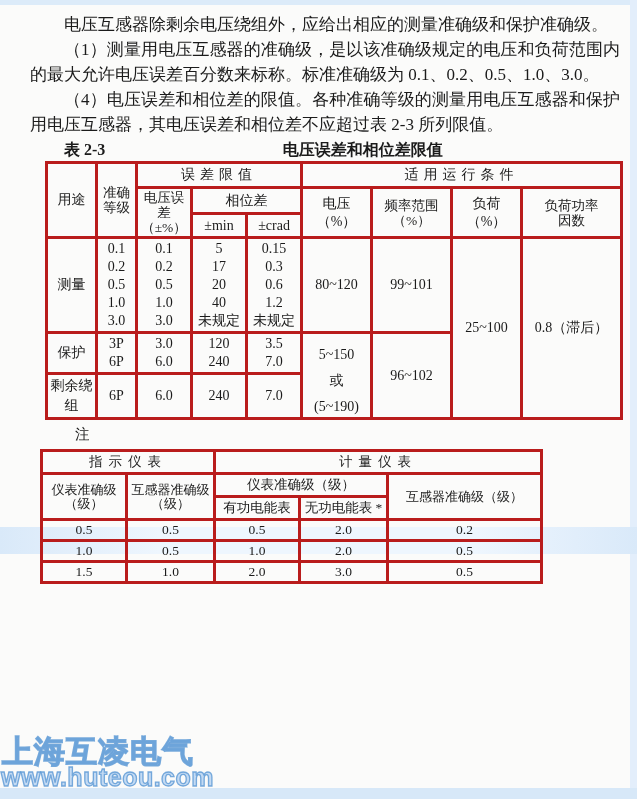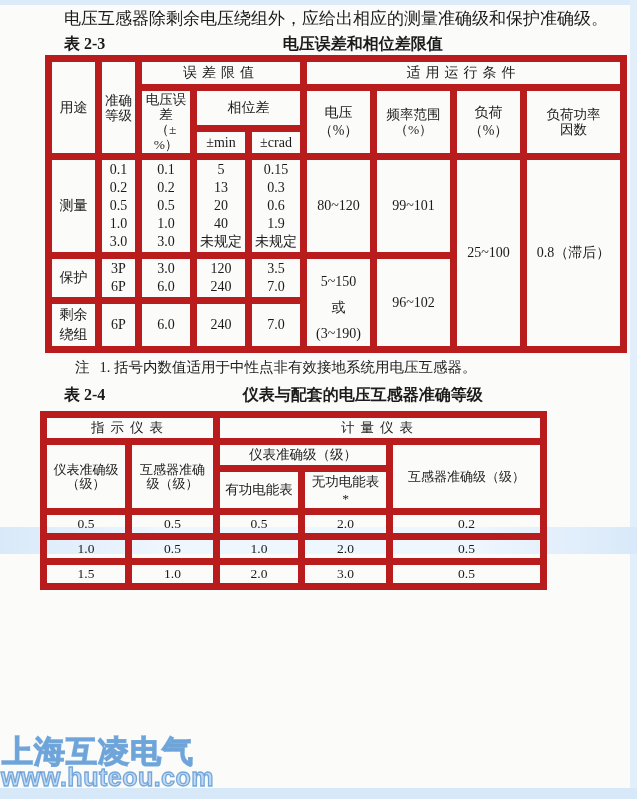--- a/index.html
+++ b/index.html
@@ -15,33 +15,33 @@
   .tint{position:absolute;z-index:0;}
   .tint-top{left:0;top:0;width:100%;height:5px;background:#dcebf9;}
   .tint-right{right:0;top:0;width:7px;height:100%;background:#e3eefb;}
   .tint-mid{left:0;top:527px;width:100%;height:27px;
     background:linear-gradient(90deg,#d9e9f9,#eef6fe 25%,#eef6fe 75%,#d9e9f9);}
   .tint-bottom{left:0;top:788px;width:100%;height:11px;background:#d7e8f8;}
 
   .content{position:relative;z-index:1;}
 
   
-  .body-text{padding:6px 17px 0 30px;font-size:17px;line-height:25px;text-align:justify;}
+  .body-text{padding:12px 17px 0 30px;font-size:17px;line-height:25px;text-align:justify;}
   .body-text p{margin:0;text-indent:2em;}
   .para5{padding-top:0;margin-top:37px;}
 
   
   .caption{display:flex;align-items:flex-end;margin:3px 17px 0 64px;height:21px;}
   .cap-label{font-weight:bold;font-size:16px;white-space:nowrap;}
   .cap-title{flex:1;text-align:center;font-weight:bold;font-size:16px;}
 
   
   table{border-collapse:collapse;table-layout:fixed;margin-left:45px;
         font-size:14px;text-align:center;}
-  td,th{border:7px solid #b91c1c;padding:1px 2px;vertical-align:middle;
+  td,th{border:3px solid #b91c1c;padding:1px 2px;vertical-align:middle;
         font-weight:normal;overflow:hidden;}
   table{border-top:2px solid #222;border-bottom:2px solid #222;}
 
   
   .t23{width:575px;}
   .t23 .grp{letter-spacing:5px;height:20px;}
   .t23 .hstk{line-height:15px;font-size:13.5px;}
   .t23 .rowC th{height:19px;}
   .t23 .stk{height:18px;line-height:18px;}
   .t23 .one{height:20px;line-height:20px;}
@@ -76,20 +76,22 @@
 
   <div class="tint tint-top"></div>
   <div class="tint tint-right"></div>
   <div class="tint tint-mid"></div>
   <div class="tint tint-bottom"></div>
 
   <div class="content">
 
     <section class="body-text">
       <p>电压互感器除剩余电压绕组外，应给出相应的测量准确级和保护准确级。</p>
+      <p>（1）测量用电压互感器的准确级，是以该准确级规定的电压和负荷范围内的最大允许电压误差百分数来标称。标准准确级为 0.1、0.2、0.5、1.0、3.0。</p>
+      <p>（4）电压误差和相位差的限值。各种准确等级的测量用电压互感器和保护用电压互感器，其电压误差和相位差不应超过表 2-3 所列限值。</p>
     </section>
 
     <div class="caption">
       <span class="cap-label">表 2-3</span>
       <span class="cap-title">电压误差和相位差限值</span>
     </div>
 
     <table class="t23">
       <colgroup>
         <col style="width:50px">
@@ -145,30 +147,30 @@
         </td>
         <td>
           <div class="stk">0.1</div>
           <div class="stk">0.2</div>
           <div class="stk">0.5</div>
           <div class="stk">1.0</div>
           <div class="stk">3.0</div>
         </td>
         <td>
           <div class="stk">5</div>
-          <div class="stk">13</div>
+          <div class="stk">17</div>
           <div class="stk">20</div>
           <div class="stk">40</div>
           <div class="stk">未规定</div>
         </td>
         <td>
           <div class="stk">0.15</div>
           <div class="stk">0.3</div>
           <div class="stk">0.6</div>
-          <div class="stk">1.9</div>
+          <div class="stk">1.2</div>
           <div class="stk">未规定</div>
         </td>
         <td>80~120</td>
         <td>99~101</td>
         <td rowspan="3">25~100</td>
         <td rowspan="3">0.8（滞后）</td>
       </tr>
 
       <tr>
         <td>保护</td>
@@ -184,47 +186,42 @@
           <div class="stk">120</div>
           <div class="stk">240</div>
         </td>
         <td>
           <div class="stk">3.5</div>
           <div class="stk">7.0</div>
         </td>
         <td rowspan="2" class="vstack">
           <div>5~150</div>
           <div>或</div>
-          <div>(3~190)</div>
+          <div>(5~190)</div>
         </td>
         <td rowspan="2">96~102</td>
       </tr>
 
       <tr>
         <td class="one">剩余绕组</td>
         <td>6P</td>
         <td>6.0</td>
         <td>240</td>
         <td>7.0</td>
       </tr>
     </tbody>
       </table>
 
     <div class="notes">
       <span class="note-label">注</span>
       <div class="note-lines">
-        <div>1. 括号内数值适用于中性点非有效接地系统用电压互感器。</div>
       </div>
     </div>
 
 
-    <div class="caption" style="margin-top:7px;">
-      <span class="cap-label">表 2-4</span>
-      <span class="cap-title">仪表与配套的电压互感器准确等级</span>
-    </div>
 
     <table class="t24">
       <colgroup>
         <col style="width:85px">
           <col style="width:88px">
           <col style="width:85px">
         <col style="width:88px">
           <col style="width:154px">
       </colgroup>
       <tbody>

